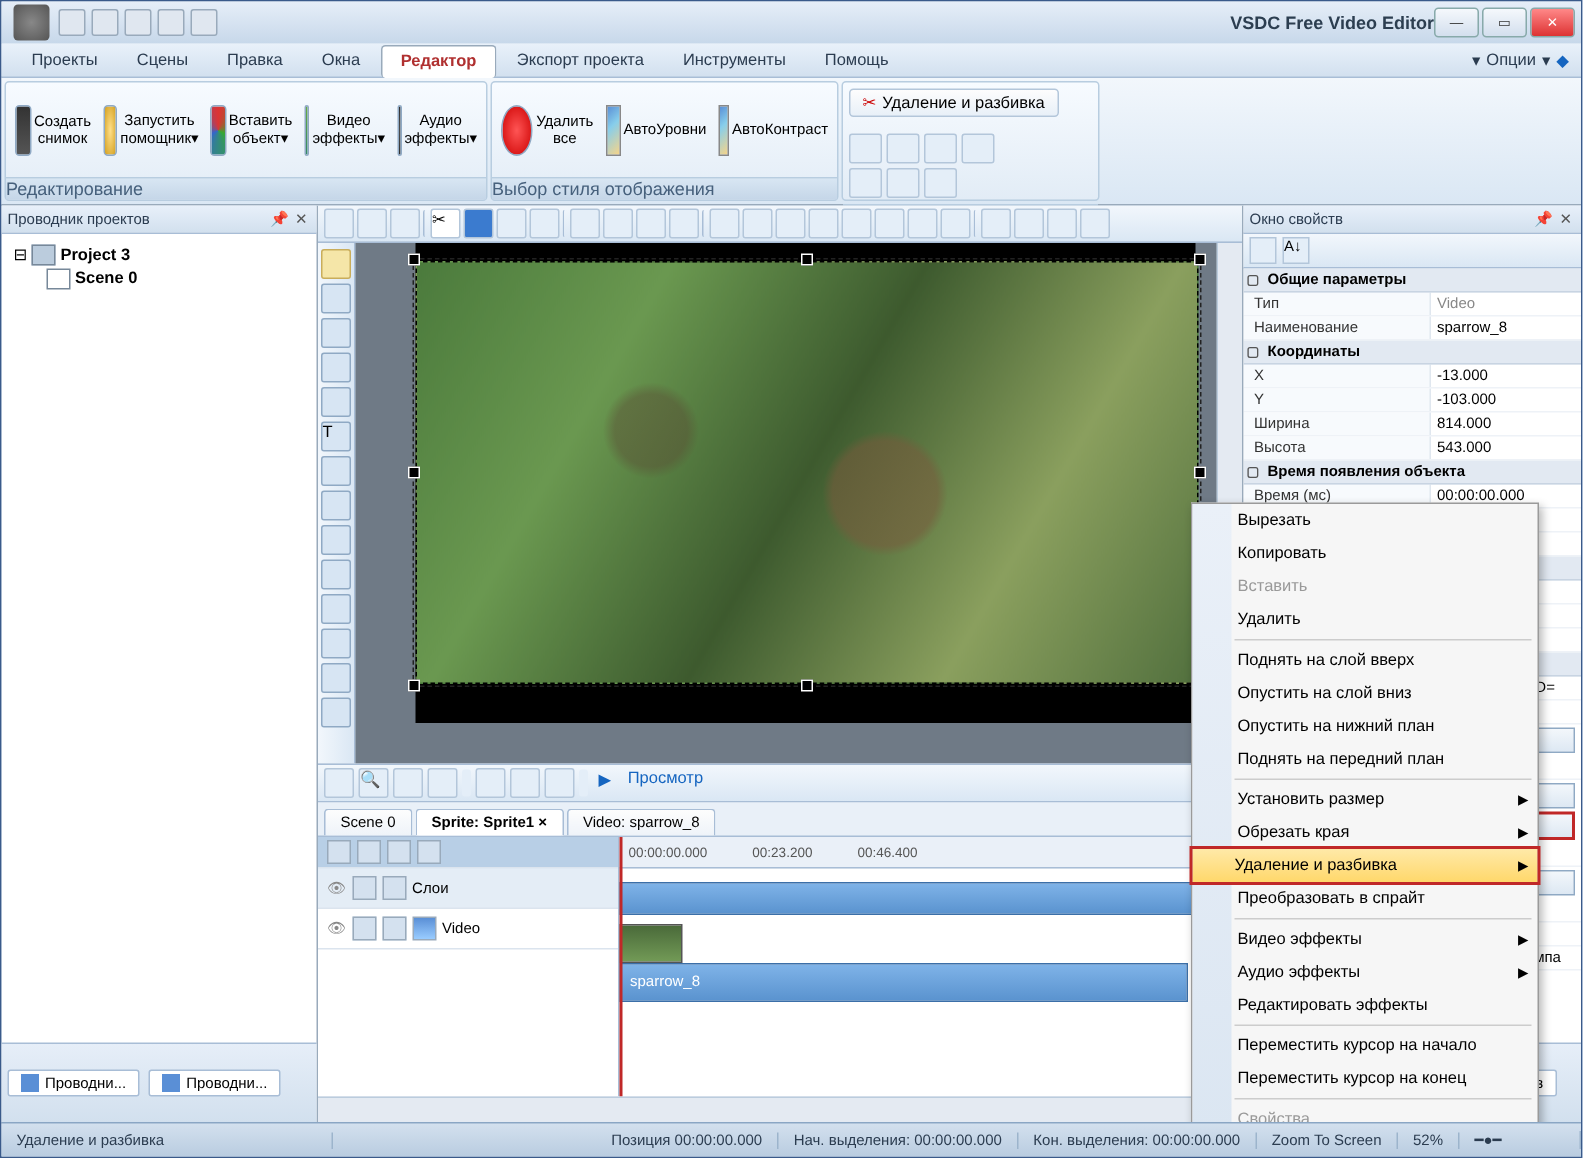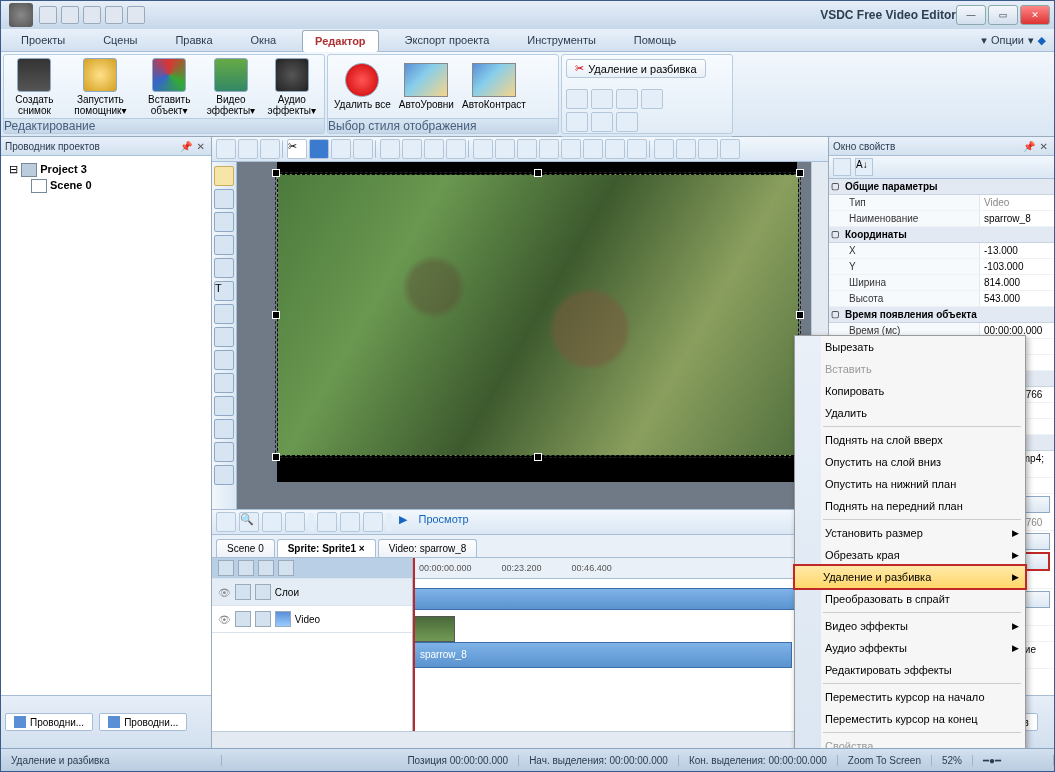--- a/index.html
+++ b/index.html
@@ -5,30 +5,30 @@
 html,body{margin:0;padding:0;font-family:Tahoma,Segoe UI,Arial,sans-serif;font-size:11px;color:#000;background:#c9d8e8;height:100%;overflow:hidden}
 .window{width:1055px;height:772px;position:relative;background:#d8e4f1;border:1px solid #3a5a8a;box-sizing:border-box;display:flex;flex-direction:column}
 .titlebar{height:28px;background:linear-gradient(#e6eef8,#c7d8ea);display:flex;align-items:center;padding:0 4px;font-size:12px;color:#333}
 .titlebar .logo{width:24px;height:24px;margin:0 6px 0 4px;background:radial-gradient(#888,#555);border-radius:3px}
 .titlebar .qat{display:flex;gap:4px}
 .titlebar .qat span{width:16px;height:16px;background:#e0e7f0;border:1px solid #9ab;border-radius:2px}
 .titlebar .title{flex:1;text-align:right;font-weight:bold;color:#2c3e50}
 .win-btns{display:flex;gap:2px}
 .win-btns div{width:28px;height:18px;background:linear-gradient(#f5f8fc,#d3dfee);border:1px solid #8aa;border-radius:3px;display:flex;align-items:center;justify-content:center;font-size:9px}
 .win-btns .close{background:linear-gradient(#f88,#d33);color:#fff}
-.menubar{height:22px;background:linear-gradient(#e9f1fa,#d2e0ef);display:flex;align-items:center;padding:0 8px;gap:14px;border-bottom:1px solid #a8bdd6}
+.menubar{height:22px;background:linear-gradient(#e9f1fa,#d2e0ef);display:flex;align-items:center;padding:0 8px;gap:2px;border-bottom:1px solid #a8bdd6}
 .menubar .mi{padding:3px 12px;border-radius:3px;color:#2b3c50}
 .menubar .mi.active{background:#fff;border:1px solid #9ab;border-bottom:none;padding:4px 12px 5px;margin-bottom:-2px;color:#b03030;font-weight:bold}
 .menubar .spacer{flex:1}
 .menubar .opt{color:#2b3c50;display:flex;align-items:center;gap:4px}
 .ribbon{height:80px;background:linear-gradient(#f2f7fc,#dae7f4);border-bottom:1px solid #9ab;display:flex;padding:2px;gap:2px}
 .ribbon .group{border:1px solid #b8cde0;border-radius:3px;background:linear-gradient(#f7fbff,#e2ecf6);display:flex;flex-direction:column}
 .ribbon .group .body{flex:1;display:flex;align-items:center;padding:2px 6px;gap:8px}
 .ribbon .group .label{height:14px;line-height:14px;text-align:left;font-size:12px;color:#46607c;background:linear-gradient(#d8e6f3,#c5d6e8);border-top:1px solid #b8cde0}
-.rbtn{display:flex;flex-direction:column;align-items:center;gap:2px;font-size:10px;min-width:42px;text-align:center}
+.rbtn{display:flex;flex-direction:row;align-items:center;gap:2px;font-size:10px;min-width:42px;text-align:center}
 .rbtn .ic{width:28px;height:28px;background:#c9d6e4;border:1px solid #8fa9c4;border-radius:3px}
 .rbtn .ic.big{width:32px;height:32px}
 .thumb{width:42px;height:32px;background:linear-gradient(135deg,#5a8fd6 0%,#87CEEB 40%,#f7d488 100%);border:1px solid #888}
 .smallbtns{display:flex;flex-wrap:wrap;width:120px;gap:3px;margin-top:3px}
 .smallbtns span{width:20px;height:18px;background:#e4eef8;border:1px solid #b3c6da;border-radius:2px}
 .content{flex:1;display:flex;overflow:hidden}
 .panel-title{height:18px;background:linear-gradient(#e8f0fa,#d2e0ee);border-bottom:1px solid #a8bdd6;display:flex;align-items:center;padding:0 4px;font-size:10px;color:#2b3c50}
 .panel-title .sp{flex:1}
 .panel-title .pin{font-size:10px;margin:0 2px;color:#555}
 .project-panel{width:210px;border-right:1px solid #9ab;background:#fff;display:flex;flex-direction:column}
@@ -79,21 +79,21 @@
 .tl-clip .th{width:40px;height:24px;background:linear-gradient(#4a6a3a,#729a56);display:inline-block;vertical-align:top;border:1px solid #555}
 .tl-clip .lab{display:inline-block;height:24px;line-height:24px;padding:0 6px;background:linear-gradient(#7fb3e8,#5a93cf);border:1px solid #3b6fa8;color:#fff;font-size:10px;width:calc(100% - 50px)}
 .playhead{position:absolute;left:0;top:0;bottom:0;width:2px;background:#c02828}
 .right-panel{width:225px;border-left:1px solid #9ab;background:#fff;display:flex;flex-direction:column;font-size:10px}
 .prop-tools{height:22px;background:linear-gradient(#f2f7fc,#dae7f4);border-bottom:1px solid #a8bdd6;display:flex;align-items:center;padding:0 4px;gap:4px}
 .prop-tools span{width:16px;height:16px;background:#e4eef8;border:1px solid #b3c6da}
 .props{flex:1;overflow-y:auto}
 .props .sect{background:#e2e9f2;padding:2px 4px 2px 16px;font-weight:bold;border-bottom:1px solid #c8d4e2;position:relative}
 .props .sect::before{content:"▢";position:absolute;left:2px;top:2px;font-size:9px;color:#555}
 .props .prow{display:flex;border-bottom:1px solid #eef2f7}
-.props .prow .k{width:110px;padding:2px 20px;color:#333;background:#f7fafd;border-right:1px solid #e0e7ef}
+.props .prow .k{width:110px;padding:2px 7px;color:#333;background:#f7fafd;border-right:1px solid #e0e7ef}
 .props .prow .v{flex:1;padding:2px 4px}
 .props .prow .v.gray{color:#888}
 .props .action{margin:2px 4px;padding:2px;text-align:center;background:linear-gradient(#f3f7fb,#dde8f3);border:1px solid #8fa9c4;font-size:10px}
 .props .action.red{border:2px solid #c02828}
 .statusbar{height:22px;background:linear-gradient(#d3e0ee,#b9cce0);border-top:1px solid #8aa6c4;display:flex;align-items:center;font-size:10px;color:#2b3c50}
 .statusbar .cell{padding:0 10px;border-right:1px solid #9cb4cc}
 .statusbar .sp{flex:1}
 .bottom-tabs{height:22px;background:linear-gradient(#e6eef8,#d2e0ee);border-top:1px solid #a8bdd6;display:flex;align-items:center;padding:15px 4px;gap:6px;font-size:10px}
 .bottom-tabs .bt{background:#fff;border:1px solid #a8bdd6;border-radius:2px;padding:2px 8px;display:flex;align-items:center;gap:4px}
 .bottom-tabs .bic{width:12px;height:12px;background:#5a8fd6}
@@ -346,22 +346,22 @@
             <div class="playhead"></div>
           </div>
         </div>
         <div class="scrollbar-h"></div>
       </div>
 
       <div class="context-menu">
         <div class="iconcol"></div>
         <div id="ctx-rows">
             <div class="row">Вырезать</div>
+            <div class="row">Копировать</div>
             <div class="row disabled">Вставить</div>
-            <div class="row">Копировать</div>
             <div class="row">Удалить</div>
             <div class="divider"></div>
             <div class="row">Поднять на слой вверх</div>
             <div class="row">Опустить на слой вниз</div>
             <div class="row">Опустить на нижний план</div>
             <div class="row">Поднять на передний план</div>
             <div class="divider"></div>
             <div class="row">Установить размер<span class="arrow">▶</span></div>
             <div class="row">Обрезать края<span class="arrow">▶</span></div>
             <div class="row hover outlined">Удаление и разбивка<span class="arrow">▶</span></div>

